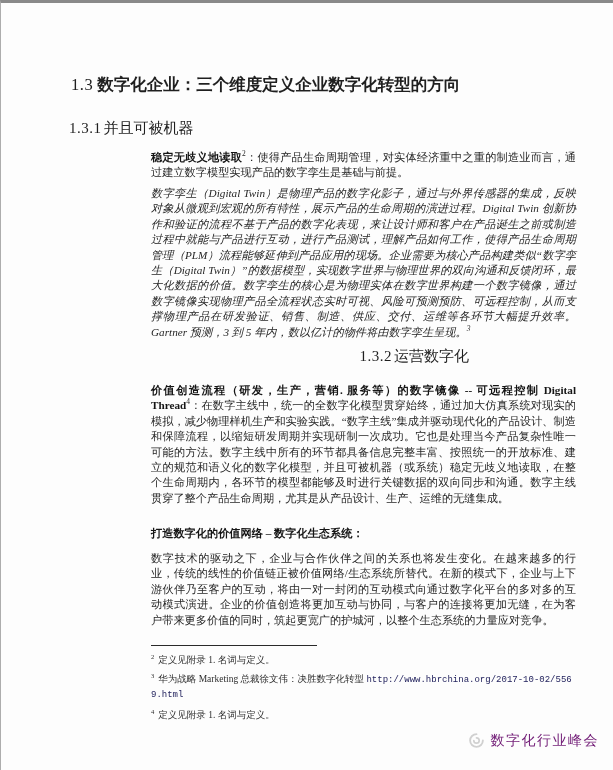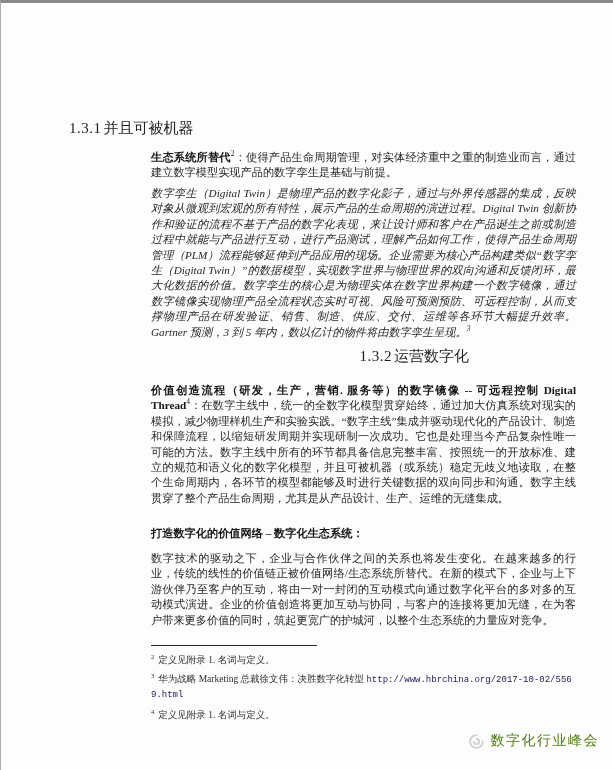--- a/index.html
+++ b/index.html
@@ -37,39 +37,42 @@
   sup { font-size:7.5px; line-height:0; vertical-align:super; }
   .fn-rule { left:150px; top:642px; width:166px; height:1px; background:#2a2a2a; }
   .fn { left:150px; width:426px; font-size:9.5px; line-height:13.5px; color:#2e2e2e; text-align:left; }
   .fn-2 { top:651px; }
   .fn-3 { top:670px; }
   .fn-4 { top:706px; }
   .fn sup { font-size:6.5px; margin-right:4px; }
   .url { font-family:"Liberation Mono", monospace; font-size:9px; color:#23235e; word-break:break-all; }
   .watermark {
     right:14px; top:729px;
-    display:flex; align-items:flex-end; gap:6px;
-    color:#4d7c0f;
+    display:flex; align-items:flex-start; gap:6px;
+    color:#701a75;
     font-size:14px; letter-spacing:1.5px;
     font-family:Liberation Serif, serif;
   }
   .watermark svg { display:block; opacity:0.75; }
 </style>
 </head>
 <body>
 
 <div class="page">
 
+  <div class="abs h1">
+    <span class="num">1.3</span><span class="txt">数字化企业：三个维度定义企业数字化转型的方向</span>
+  </div>
 
   <div class="abs h2 h2-131">
     <span class="num">1.3.1</span><span>并且可被机器</span>
   </div>
 
   <div class="abs body-block p1">
-    <span class="b">生态系统所替代</span><sup>2</sup><span>：使得产品生命周期管理，对实体经济重中之重的制造业而言，通过建立数字模型实现产品的数字孪生是基础与前提。</span>
+    <span class="b">稳定无歧义地读取</span><sup>2</sup><span>：使得产品生命周期管理，对实体经济重中之重的制造业而言，通过建立数字模型实现产品的数字孪生是基础与前提。</span>
   </div>
 
   <div class="abs body-block p2">
     <span>数字孪生（Digital Twin）是物理产品的数字化影子，通过与外界传感器的集成，反映对象从微观到宏观的所有特性，展示产品的生命周期的演进过程。Digital Twin 创新协作和验证的流程不基于产品的数字化表现，来让设计师和客户在产品诞生之前或制造过程中就能与产品进行互动，进行产品测试，理解产品如何工作，使得产品生命周期管理（PLM）流程能够延伸到产品应用的现场。企业需要为核心产品构建类似“数字孪生（Digital Twin）”的数据模型，实现数字世界与物理世界的双向沟通和反馈闭环，最大化数据的价值。数字孪生的核心是为物理实体在数字世界构建一个数字镜像，通过数字镜像实现物理产品全流程状态实时可视、风险可预测预防、可远程控制，从而支撑物理产品在研发验证、销售、制造、供应、交付、运维等各环节大幅提升效率。Gartner 预测，3 到 5 年内，数以亿计的物件将由数字孪生呈现。</span><sup>3</sup>
   </div>
 
   <div class="abs h2 h2-132">
     <span class="num">1.3.2</span><span>运营数字化</span>
   </div>
 

